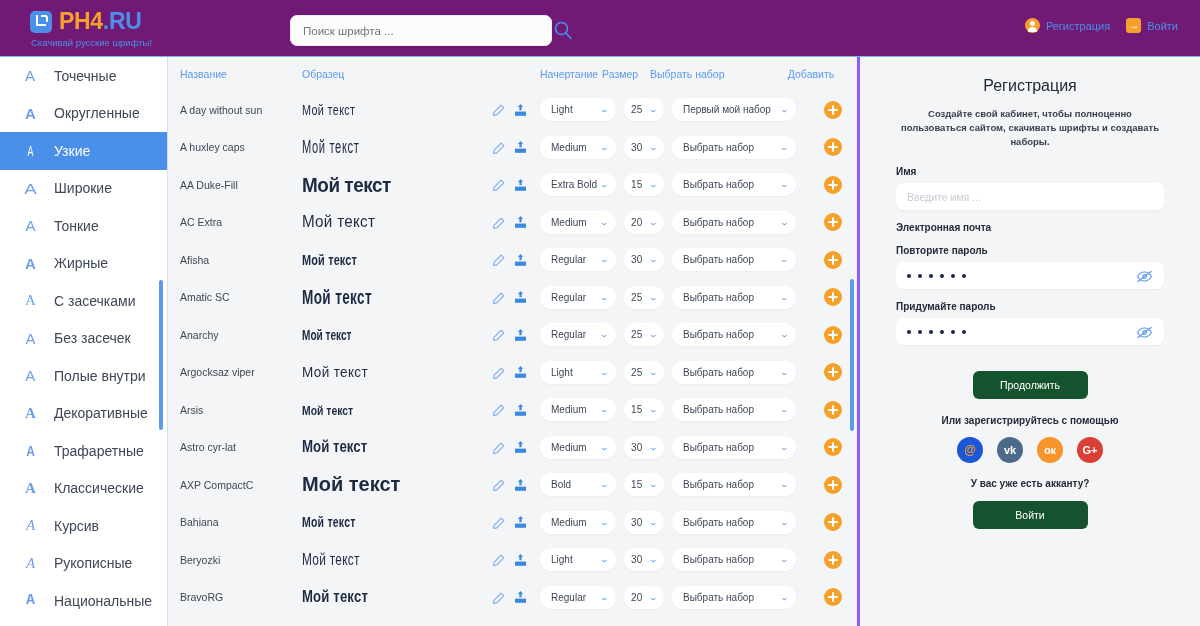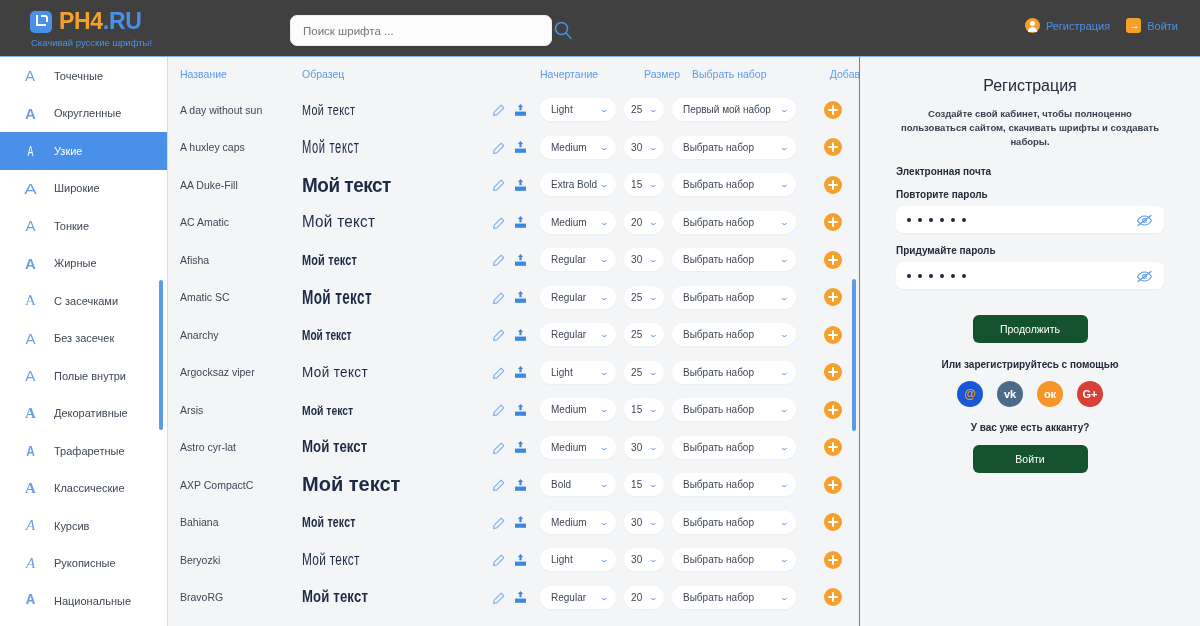--- a/index.html
+++ b/index.html
@@ -7,21 +7,21 @@
     width: 1200px; height: 626px;
     font-family: "Liberation Sans", sans-serif;
     background: #ffffff;
     overflow: hidden;
   }
   .page { position: relative; width: 1200px; height: 626px; display: flex; flex-direction: column; }
 
   
   .header {
     height: 57px; min-height: 57px;
-    background: #404040;
+    background: #701a75;
     border-bottom: 1px solid #7eb3f0;
     display: flex; align-items: center;
     position: relative;
   }
   .logo-wrap { display: flex; flex-direction: column; margin-left: 30px; }
   .logo-row { display: flex; align-items: center; }
   .logo-mark {
     width: 22px; height: 22px; border-radius: 5px;
     background: #4a90e8; margin-right: 7px;
     position: relative; flex: none;
@@ -99,36 +99,36 @@
   .sidebar-scroll { height: 100%; overflow: hidden; }
   .side-item {
     height: 37.5px; display: flex; align-items: center;
     padding-left: 24px; cursor: pointer; gap: 17px;
   }
   .side-item.active { background: #4a90e8; }
   .side-ico {
     width: 13px; text-align: center; flex: none;
     color: #6b9fe8; font-size: 15px; line-height: 1;
   }
-  .side-label { font-size: 11px; color: #3d4757; white-space: nowrap; }
+  .side-label { font-size: 14px; color: #3d4757; white-space: nowrap; }
   .side-item.active .side-ico, .side-item.active .side-label { color: #ffffff; }
 
   .sb-track {
     position: absolute; right: 4px; top: 0; width: 4px; height: 100%;
   }
   .sb-thumb {
     position: absolute; width: 4px; border-radius: 2px; background: #5b9bea;
     left: 0; cursor: pointer;
   }
 
   
   .main {
     flex: 1; min-width: 0;
     background: #f4f5f7;
-    border-right: 1px solid #8b5cf6;
+    border-right: 3px solid #8b5cf6;
     position: relative;
     overflow: hidden;
   }
   .table-head {
     display: flex; align-items: center; height: 34px;
     padding: 0 0 0 12px; font-size: 10.5px; color: #5b9bea;
   }
   .table-rows { }
   .trow {
     display: flex; align-items: center; height: 37.5px;
@@ -137,21 +137,21 @@
   .c-name  { width: 122px; flex: none; font-size: 10.5px; color: #3d4757; }
   .c-sample{ width: 190px; flex: none; color: #1e2a44; overflow: hidden; white-space: nowrap; }
   .c-tools { width: 48px; flex: none; display: flex; align-items: center; gap: 9px; }
   .c-style { width: 84px; flex: none; }
   .c-size  { width: 48px; flex: none; }
   .c-set   { width: 130px; flex: none; }
   .c-add   { width: 62px; flex: none; display: flex; justify-content: center; }
 
   .th-name  { width: 122px; flex: none; }
   .th-sample{ width: 238px; flex: none; }
-  .th-style { width: 104px; flex: none; }
+  .th-style { width: 62px; flex: none; }
   .th-size  { width: 48px; flex: none; }
   .th-set   { width: 130px; flex: none; }
   .th-add   { width: 62px; flex: none; text-align: center; }
 
   .pencil { width: 13px; height: 13px; cursor: pointer; flex: none; }
   .dlicon { width: 13px; height: 14px; cursor: pointer; flex: none; }
 
   .sel {
     background: #ffffff; border-radius: 13px; height: 23px;
     display: flex; align-items: center; justify-content: space-between;
@@ -448,21 +448,21 @@
               <div class="sel sel-set">
                 <span class="sel-txt">Выбрать набор</span>
                 <span class="chev">⌄</span>
               </div>
             </div>
             <div class="c-add">
               <span class="plus-btn"></span>
             </div>
           </div>
           <div class="trow">
-            <div class="c-name">AC Amatic</div>
+            <div class="c-name">AC Extra</div>
             <div class="c-sample"><span style="display:inline-block;transform:scaleX(0.95);transform-origin:left center;font-weight:400;font-size:16px;letter-spacing:0.3px;">Мой текст</span></div>
             <div class="c-tools">
               <span class="pencil"><svg width="13" height="13" viewBox="0 0 13 13">
                   <path d="M9.2 1.2l2.6 2.6-7 7-3.3.7.7-3.3z" fill="none" stroke="#7db0ef" stroke-width="1.2" stroke-linejoin="round"></path>
                 </svg></span>
               <span class="dlicon"><svg width="13" height="14" viewBox="0 0 13 14">
                   <path d="M6.5 1l2.6 3H7.6v3.2H5.4V4H3.9z" fill="#3a88e0"></path>
                   <path d="M1 8.6h11v4.2H1z" fill="#3a88e0" rx="1"></path>
                 </svg></span>
             </div>
@@ -831,20 +831,26 @@
         </div>
       <div class="sb-track" style="right:3px;">
         <div class="sb-thumb" style="top:222px;height:152px;"></div>
       </div>
     </div>
 
     <div class="rpanel">
       <div class="r-title">Регистрация</div>
       <div class="r-desc">Создайте свой кабинет, чтобы полноценно пользоваться сайтом, скачивать шрифты и создавать наборы.</div>
 
+      <div class="fgroup">
+        <div class="flabel">Имя</div>
+        <div class="finput">
+          <input value="" placeholder="Введите имя ..." style="">
+        </div>
+      </div>
 
       <div class="fgroup">
         <div class="flabel">Электронная почта</div>
       </div>
 
       <div class="fgroup">
         <div class="flabel">Повторите пароль</div>
         <div class="finput">
           <div class="dots" id="pwd-dots-2">
               <span class="dot"></span>

